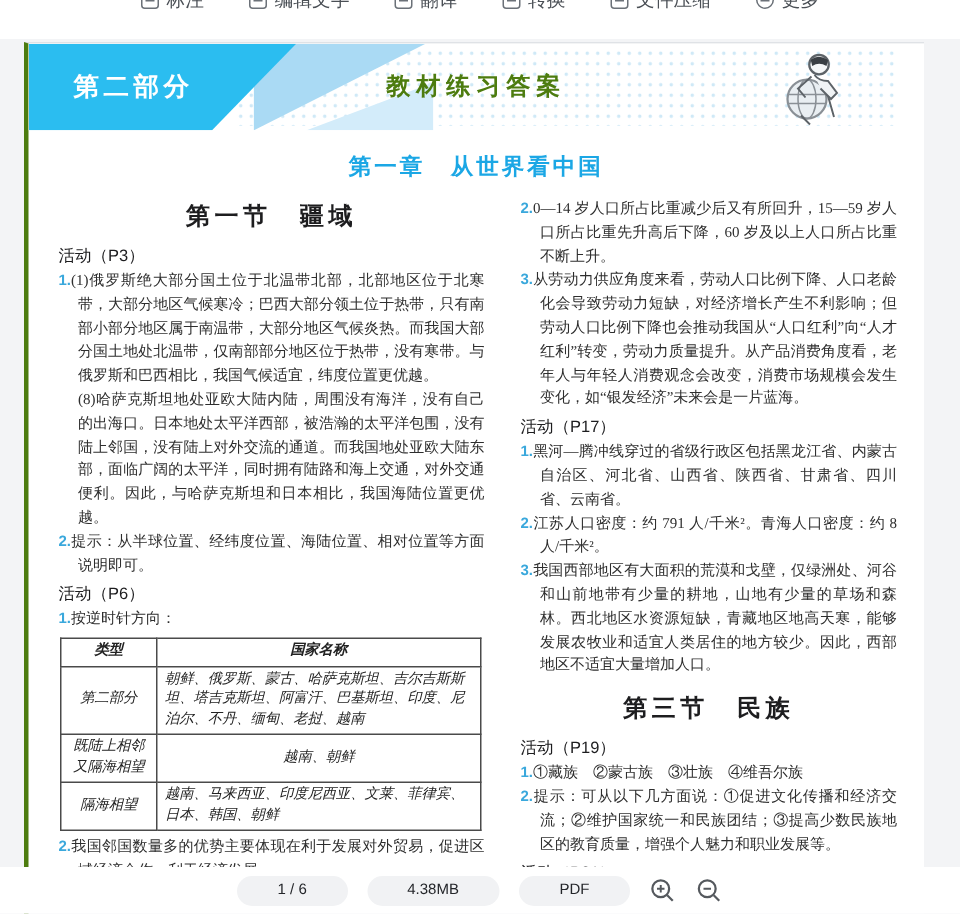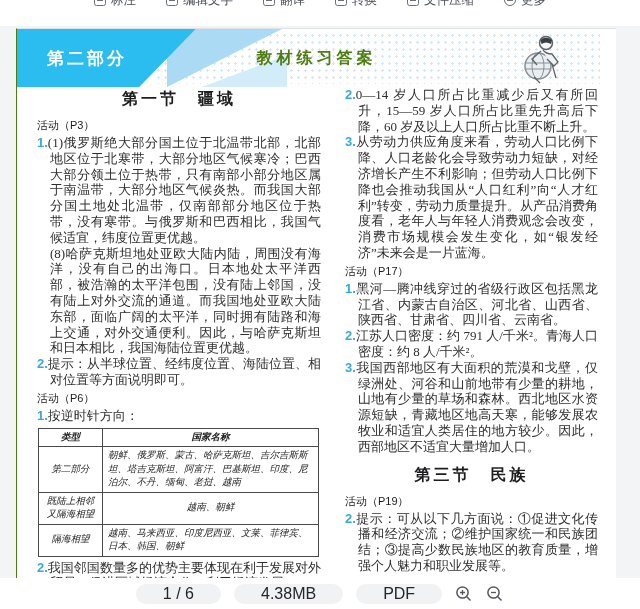--- a/index.html
+++ b/index.html
@@ -26,21 +26,21 @@
   }
   .tb-icon.round { border-radius:50%; }
   .tb-icon:after {
     content:""; position:absolute; left:2px; right:2px; top:4.5px;
     border-top:1.4px solid #6b7178;
   }
 
   
   .page {
     position:absolute; left:16px; top:28px; width:600px; bottom:0;
-    background:#ffffff; border-left:1px solid #4d7c0f; border-top:1px solid #dfe2e6;
+    background:#ffffff; border-left:3px solid #4d7c0f; border-top:1px solid #dfe2e6;
     overflow:hidden; z-index:1;
   }
 
   
   .banner { position:relative; height:58px; overflow:hidden; background:#fff; }
   .banner .dots {
     position:absolute; left:138px; right:16px; top:3px; bottom:3px;
     background-image: radial-gradient(#cfe9f7 1.2px, transparent 1.3px);
     background-size:7px 7px; z-index:0;
   }
@@ -82,21 +82,21 @@
   .section-title {
     text-align:center; font-weight:bold; font-size:16px; color:#1d1d1f;
     letter-spacing:3px; margin:2px 0 8px;
   }
   .col-right .section-title { margin-top:10px; }
   .act { font-size:11px; color:#1d1d1f; margin:3px 0 2px; font-family:"Liberation Sans",sans-serif; }
   .act .act-b { font-weight:normal; }
   .act .act-p { font-weight:normal; }
 
   p.item, p.sub {
-    margin:0; font-size:13px; line-height:15.8px; text-align:justify;
+    margin:0; font-size:10px; line-height:15.8px; text-align:justify;
     color:#2e2e2e; font-family:"Liberation Serif", serif;
   }
   p.item { padding-left:13px; text-indent:-13px; }
   p.sub  { padding-left:13px; text-indent:0; }
   .num { color:#3aa8dc; font-weight:bold; font-family:"Liberation Sans",sans-serif; }
 
   
   table.neighbors {
     border-collapse:collapse; width:99%; margin:4px 0 3px 1px;
     font-size:9.5px; color:#222; font-family:"Liberation Serif",serif; font-style:italic;
@@ -110,21 +110,21 @@
   td.names-center { text-align:center; }
 
   
   .footer {
     position:absolute; left:0; right:0; bottom:0; height:31px;
     background:#ffffff; display:flex; align-items:center; justify-content:center;
     gap:13px; z-index:6;
   }
   .badge {
     background:#f1f2f4; color:#24262a; border-radius:10px;
-    padding:3px 27px; font-size:16px; line-height:14px;
+    padding:3px 27px; font-size:10px; line-height:14px;
   }
   .zoom-btn { width:18px; height:18px; display:inline-flex; cursor:pointer; }
   .zoom-btn svg { width:18px; height:18px; }
 </style>
 </head>
 <body>
 
 <div class="toolbar">
   <div class="toolbar-row">
     <div class="tb-item">
@@ -170,20 +170,21 @@
         <path d="M9.5 30 h25 M9.5 36 h25" stroke="#8a9096" stroke-width="1" fill="none"></path>
         <circle cx="30" cy="10" r="6.5" fill="#f5f7f8" stroke="#5d6368" stroke-width="1.5"></circle>
         <path d="M24.5 7 q5 -4.5 11.5 0 l-1 4 q-5 -3 -9.5 0 z" fill="#3a3f44"></path>
         <path d="M27 17 q3 4 9 4 l6 8 -4 4 -7 -7" fill="#f0f3f5" stroke="#5d6368" stroke-width="1.3"></path>
         <path d="M25 18 l-9 8 5 6" fill="none" stroke="#5d6368" stroke-width="1.3"></path>
         <path d="M36 31 l4 14 M18 44 l6 6" stroke="#5d6368" stroke-width="1.3" fill="none"></path>
       </svg>
     </div>
   </div>
 
+  <div class="chapter-title">第一章　从世界看中国</div>
 
   <div class="columns">
 
     <div class="col-left">
       <div class="section-title">第一节　疆域</div>
 
       <div class="act">
         <span class="act-b">活动</span><span class="act-p">（P3）</span>
       </div>
       <p class="item"><span class="num">1.</span><span>(1)俄罗斯绝大部分国土位于北温带北部，北部地区位于北寒带，大部分地区气候寒冷；巴西大部分领土位于热带，只有南部小部分地区属于南温带，大部分地区气候炎热。而我国大部分国土地处北温带，仅南部部分地区位于热带，没有寒带。与俄罗斯和巴西相比，我国气候适宜，纬度位置更优越。</span></p>
@@ -230,20 +231,21 @@
       </div>
       <p class="item"><span class="num">1.</span><span>黑河—腾冲线穿过的省级行政区包括黑龙江省、内蒙古自治区、河北省、山西省、陕西省、甘肃省、四川省、云南省。</span></p>
       <p class="item"><span class="num">2.</span><span>江苏人口密度：约 791 人/千米²。青海人口密度：约 8 人/千米²。</span></p>
       <p class="item"><span class="num">3.</span><span>我国西部地区有大面积的荒漠和戈壁，仅绿洲处、河谷和山前地带有少量的耕地，山地有少量的草场和森林。西北地区水资源短缺，青藏地区地高天寒，能够发展农牧业和适宜人类居住的地方较少。因此，西部地区不适宜大量增加人口。</span></p>
 
       <div class="section-title">第三节　民族</div>
 
       <div class="act">
         <span class="act-b">活动</span><span class="act-p">（P19）</span>
       </div>
+      <p class="item"><span class="num">1.</span><span>①藏族　②蒙古族　③壮族　④维吾尔族</span></p>
       <p class="item"><span class="num">2.</span><span>提示：可从以下几方面说：①促进文化传播和经济交流；②维护国家统一和民族团结；③提高少数民族地区的教育质量，增强个人魅力和职业发展等。</span></p>
 
       <div class="act">
         <span class="act-b">活动</span><span class="act-p">（P21）</span>
       </div>
     </div>
 
   </div>
 </div>
 

